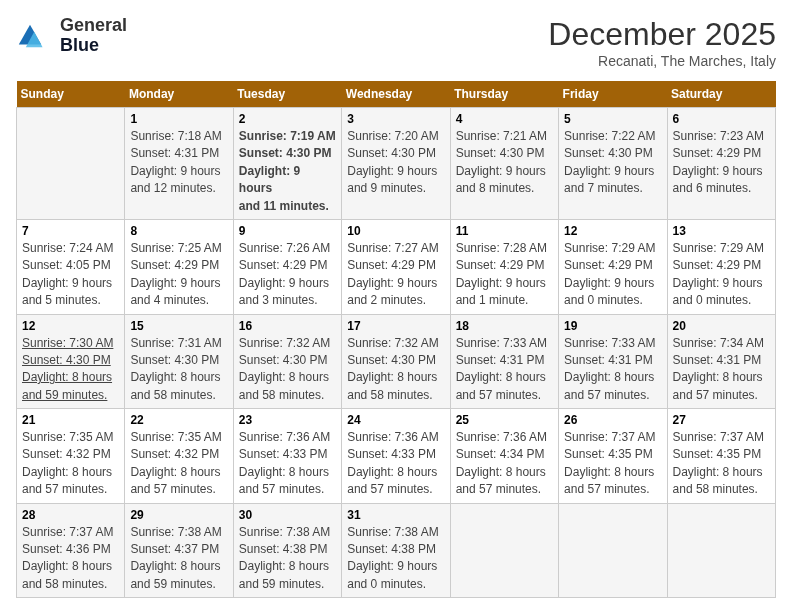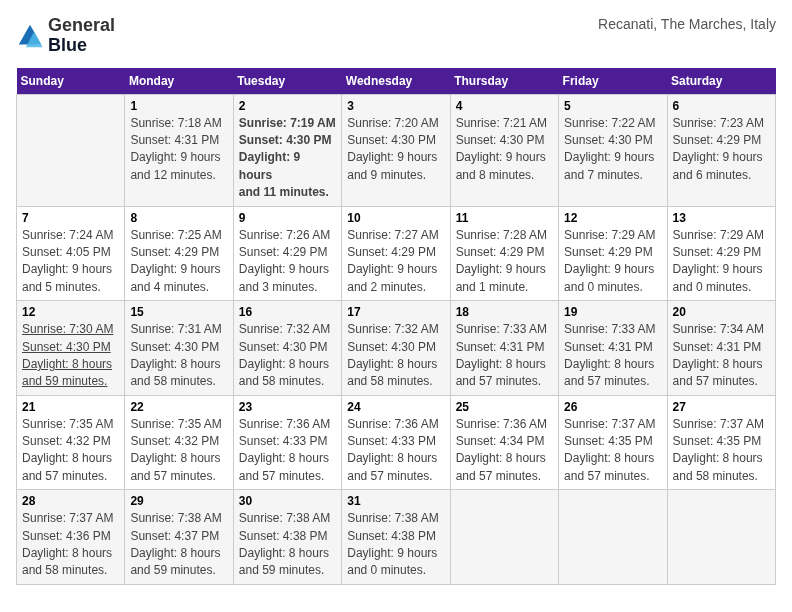--- a/index.html
+++ b/index.html
@@ -12,21 +12,21 @@
     }
     .header {
       display: flex;
       justify-content: space-between;
       align-items: flex-start;
       margin-bottom: 12px;
     }
     .logo {
       display: flex;
       align-items: center;
-      gap: 4px;
+      gap: 16px;
     }
     .logo-text {
       font-size: 18px;
       font-weight: bold;
       line-height: 1.1;
     }
     .logo-text .general { color: #333; }
     .logo-text .blue { color: #0f172a; }
     .logo-icon {
       width: 28px;
@@ -43,21 +43,21 @@
     .subtitle {
       font-size: 14px;
       color: #555;
     }
     table {
       width: 100%;
       border-collapse: collapse;
       font-size: 11px;
     }
     thead tr th {
-      background-color: #4c1d95;
+      background-color: #a16207;
       color: #fff;
       padding: 6px 4px;
       text-align: left;
       font-size: 12px;
       font-weight: bold;
     }
     tbody tr td {
       border: 1px solid #ccc;
       vertical-align: top;
       padding: 4px 5px;
@@ -92,20 +92,21 @@
     <svg class="logo-icon" viewBox="0 0 40 40">
       <polygon points="20,4 36,32 4,32" fill="#1a6eb5"></polygon>
       <polygon points="26,14 38,36 14,36" fill="#4db8e8" opacity="0.85"></polygon>
     </svg>
     <div class="logo-text">
       <span class="general">General</span><br>
       <span class="blue">Blue</span>
     </div>
   </div>
   <div class="title-block">
+    <div class="month-title">December 2025</div>
     <div class="subtitle">Recanati, The Marches, Italy</div>
   </div>
 </div>
 
 <table>
   <thead>
     <tr>
     <th>Sunday</th>
         <th>Monday</th>
         <th>Tuesday</th>

